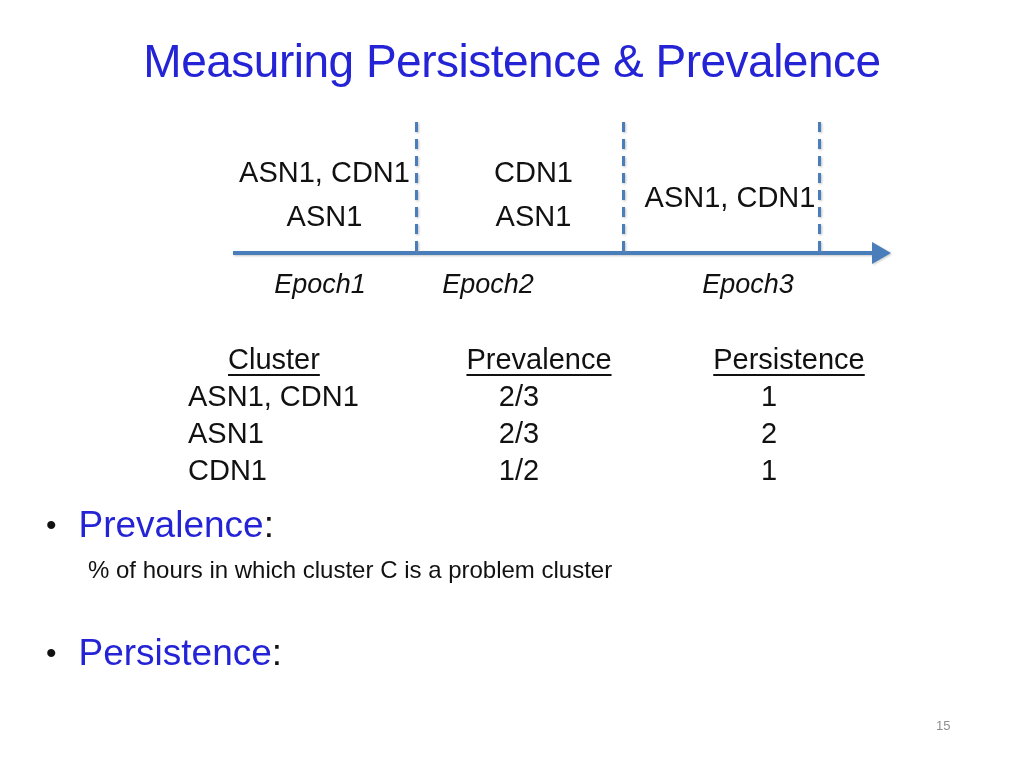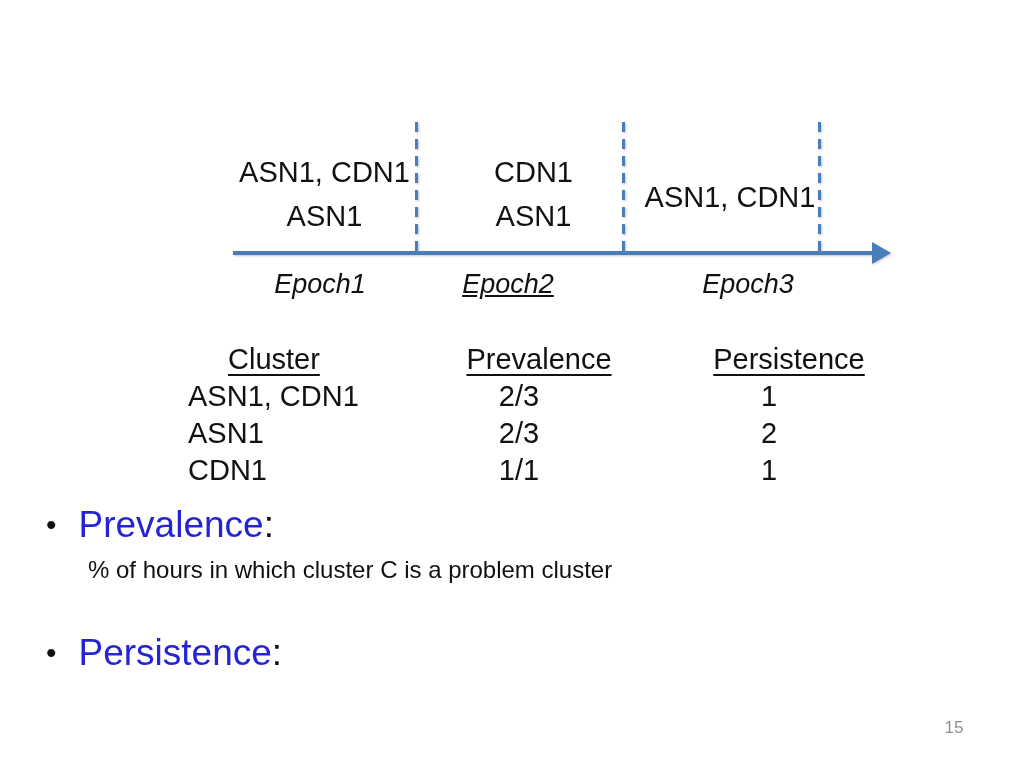--- a/index.html
+++ b/index.html
@@ -48,21 +48,21 @@
     position:absolute;font-size:29px;line-height:44px;text-align:center;
     white-space:nowrap;
   }
   .c1{left:233px;width:183px;top:150px;}
   .c2{left:430px;width:207px;top:150px;}
   .c3{left:640px;width:180px;top:179px;line-height:36px;}
   .epoch-label{
     position:absolute;top:266px;width:200px;text-align:center;
     font-size:27px;font-style:italic;line-height:36px;white-space:nowrap;
   }
-  .e1{left:220px;} .e2{left:408px;text-decoration:underline;} .e3{left:648px;}
+  .e1{left:220px;} .e2{left:388px;} .e3{left:648px;}
   
   .cluster-table{position:absolute;left:188px;top:341px;font-size:29px;}
   .trow{display:flex;line-height:37px;white-space:nowrap;}
   .tc1{width:231px;text-align:left;}
   .tc2{width:200px;text-align:center;}
   .tc3{width:200px;text-align:center;margin-left:50px;}
   .thead .th{
     text-decoration:underline;
     text-decoration-thickness:2px;
     text-underline-offset:5px;
@@ -75,28 +75,29 @@
   .b2{left:46px;top:611px;margin-top:21px;}
   .dot{display:inline-block;font-size:30px;vertical-align:2px;margin-right:22px;color:var(--text-black);}
   .term{color:var(--keyword-blue);}
   .colon{color:var(--text-black);}
   .def{position:absolute;white-space:nowrap;font-size:24px;line-height:42px;color:var(--text-black);}
   .d1{left:88px;top:549px;}
   .d2{left:93px;top:662px;}
   
   .page-number{
     position:absolute;left:936px;top:718px;width:36px;
-    font-size:17px;color:var(--page-number-gray);text-align:center;
+    font-size:13px;color:var(--page-number-gray);
   }
 </style>
 </head>
 <body>
 
 <div class="slide">
 
+  <h1 class="title">Measuring Persistence &amp; Prevalence</h1>
 
   <div>
     <div class="axis-line"></div>
     <div class="axis-arrow"></div>
     <div class="dash dash1"></div>
     <div class="dash dash2"></div>
     <div class="dash dash3"></div>
 
     <div class="clusters c1">
       <div>ASN1, CDN1</div>
@@ -126,21 +127,21 @@
       <div class="tc2">2/3</div>
       <div class="tc3">1</div>
     </div>
     <div class="trow">
       <div class="tc1">ASN1</div>
       <div class="tc2">2/3</div>
       <div class="tc3">2</div>
     </div>
     <div class="trow">
       <div class="tc1">CDN1</div>
-      <div class="tc2">1/1</div>
+      <div class="tc2">1/2</div>
       <div class="tc3">1</div>
     </div>
   </div>
 
   <div class="bullet-line b1">
     <span class="dot">•</span><span class="term">Prevalence</span><span class="colon">:</span>
   </div>
   <div class="def d1">% of hours in which cluster C is a problem cluster</div>
 
   <div class="bullet-line b2">

